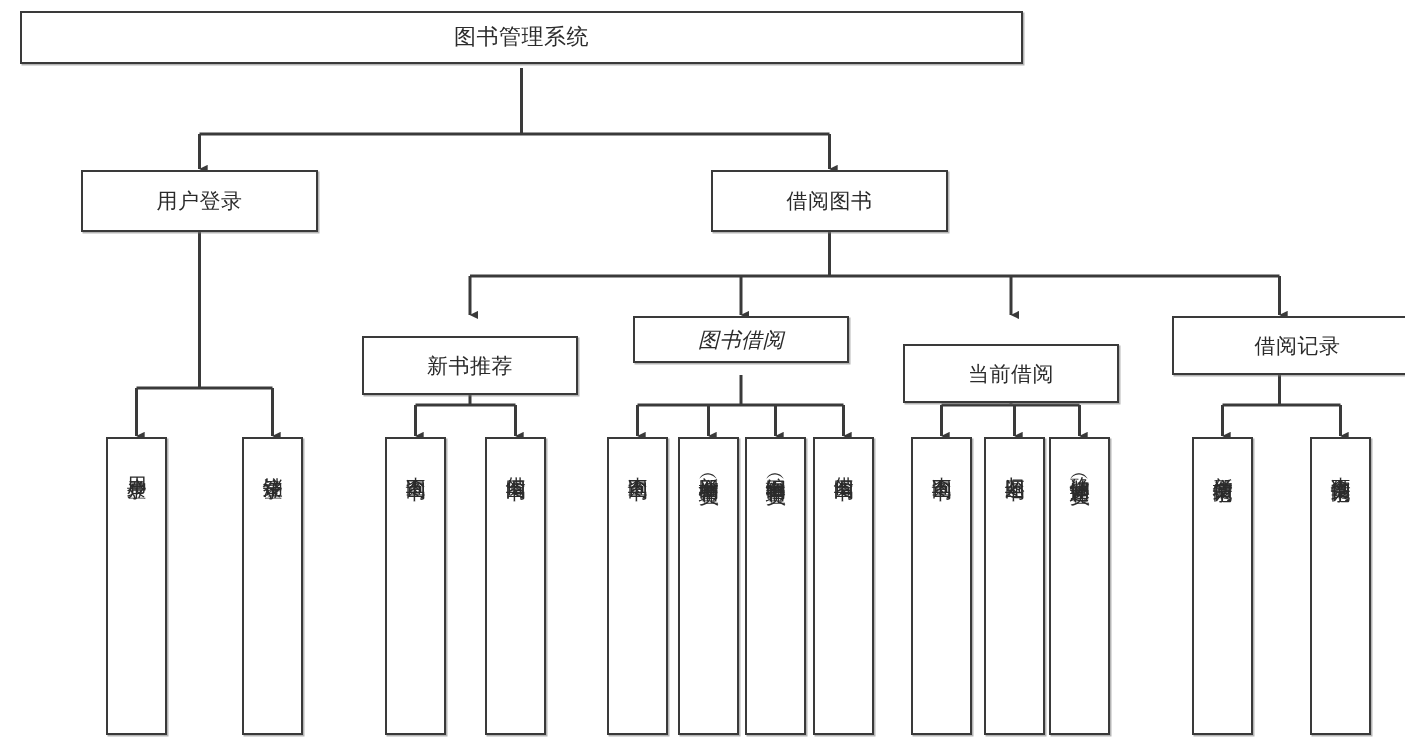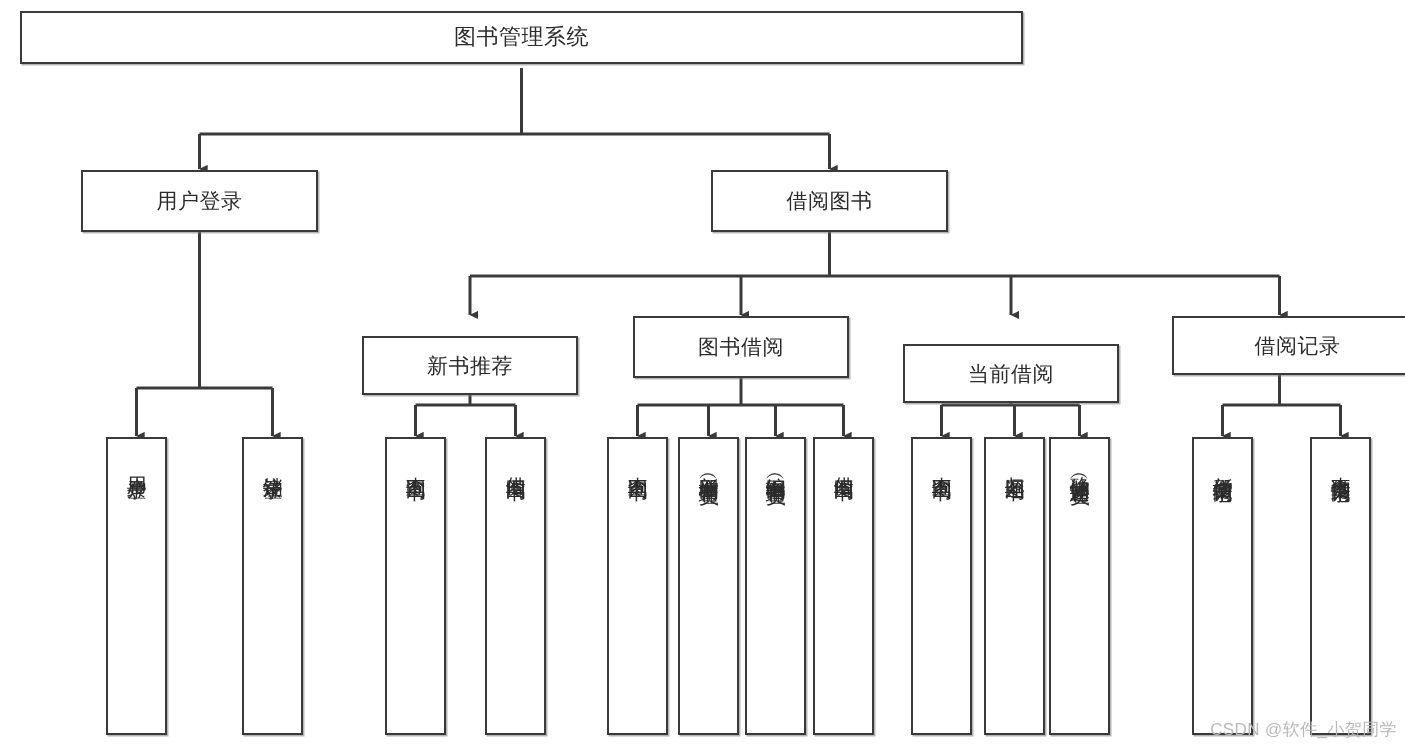--- a/index.html
+++ b/index.html
@@ -120,21 +120,21 @@
       </div>
       <div class="node" style="left: 81px; top: 170px; width: 237px; height: 62px;">
         <span class="label">用户登录</span>
       </div>
       <div class="node" style="left: 711px; top: 170px; width: 237px; height: 62px;">
         <span class="label">借阅图书</span>
       </div>
       <div class="node" style="left: 362px; top: 316px; width: 216px; height: 59px; margin-top: 20px;">
         <span class="label">新书推荐</span>
       </div>
-      <div class="node" style="left: 633px; top: 316px; width: 216px; height: 62px;">
+      <div class="node" style="left: 633px; top: 316px; width: 216px; height: 47px; font-style: italic;">
         <span class="label">图书借阅</span>
       </div>
       <div class="node" style="left: 903px; top: 316px; width: 216px; height: 59px; margin-top: 28px;">
         <span class="label">当前借阅</span>
       </div>
       <div class="node" style="left: 1172px; top: 316px; width: 251px; height: 59px; align-items: center;">
         <span class="label">借阅记录</span>
       </div>
       <div class="node vertical" style="left: 106px; top: 437px; width: 61px; height: 298px;">
         <span class="label">用户登录</span>
@@ -170,14 +170,13 @@
         <span class="label">确认归还（管理员）</span>
       </div>
       <div class="node vertical" style="left: 1192px; top: 437px; width: 61px; height: 298px;">
         <span class="label">新增借阅记录</span>
       </div>
       <div class="node vertical" style="left: 1310px; top: 437px; width: 61px; height: 298px;">
         <span class="label">查询借阅记录</span>
       </div>
     </div>
 
-  <div class="watermark">CSDN @软件_小贺同学</div>
 </div>
 
 </body></html>

